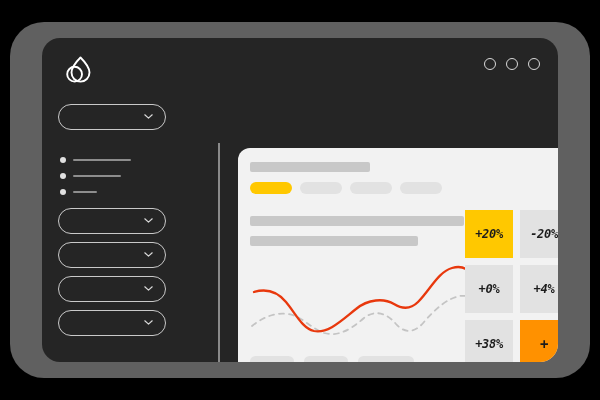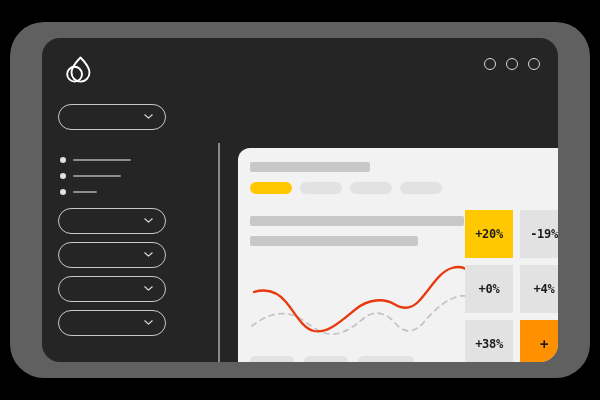--- a/index.html
+++ b/index.html
@@ -134,20 +134,21 @@
   
   .card {
     position: absolute;
     left: 196px;
     top: 110px;
     width: 340px;
     height: 237px;
     background: #f2f2f2;
     border-radius: 12px;
     overflow: hidden;
+    font-style: italic;
   }
 
   .title-bar-ph {
     position: absolute;
     left: 12px;
     top: 14px;
     width: 120px;
     height: 10px;
     background: #c8c8c8;
     border-radius: 2px;
@@ -354,21 +355,21 @@
       </div>
 
       <div class="footer-pills">
         <span class="footer-pill" style="width:44px"></span>
         <span class="footer-pill" style="width:44px"></span>
         <span class="footer-pill" style="width:56px"></span>
       </div>
 
       <div class="stats">
         <div class="stat yellow">+20%</div>
-        <div class="stat">-19%</div>
+        <div class="stat">-20%</div>
         <div class="stat">+0%</div>
         <div class="stat">+4%</div>
         <div class="stat">+38%</div>
         <div class="stat orange plus">+</div>
       </div>
 
     </div>
 
   </div>
 </div>

